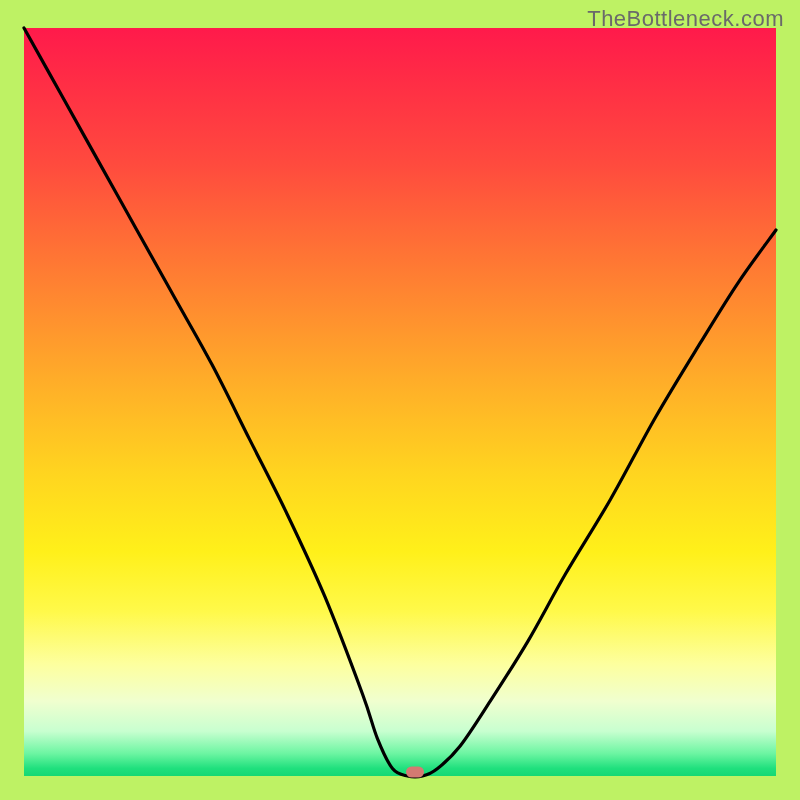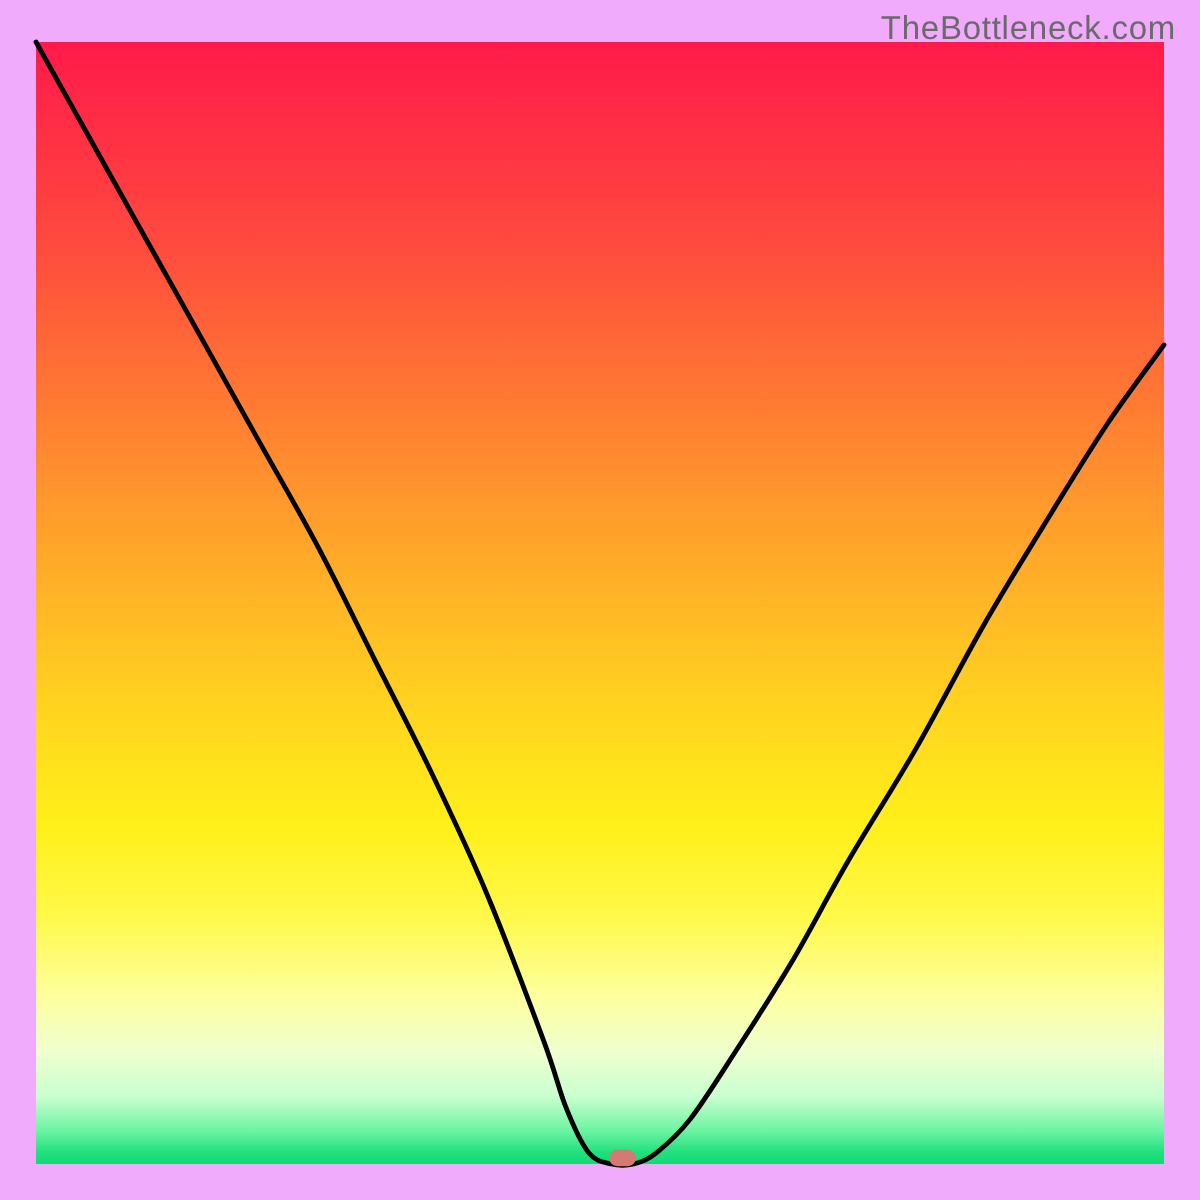--- a/index.html
+++ b/index.html
@@ -8,21 +8,21 @@
     width: 800px;
     height: 800px;
     background: #000;
     overflow: hidden;
     font-family: Arial, Helvetica, sans-serif;
   }
   .frame {
     position: relative;
     width: 800px;
     height: 800px;
-    background: #f0abfc;
+    background: #bef264;
   }
   .watermark {
     position: absolute;
     top: 6px;
     right: 16px;
     color: #6a6a6a;
     font-size: 22px;
     font-weight: 500;
     letter-spacing: 0.5px;
     z-index: 5;

